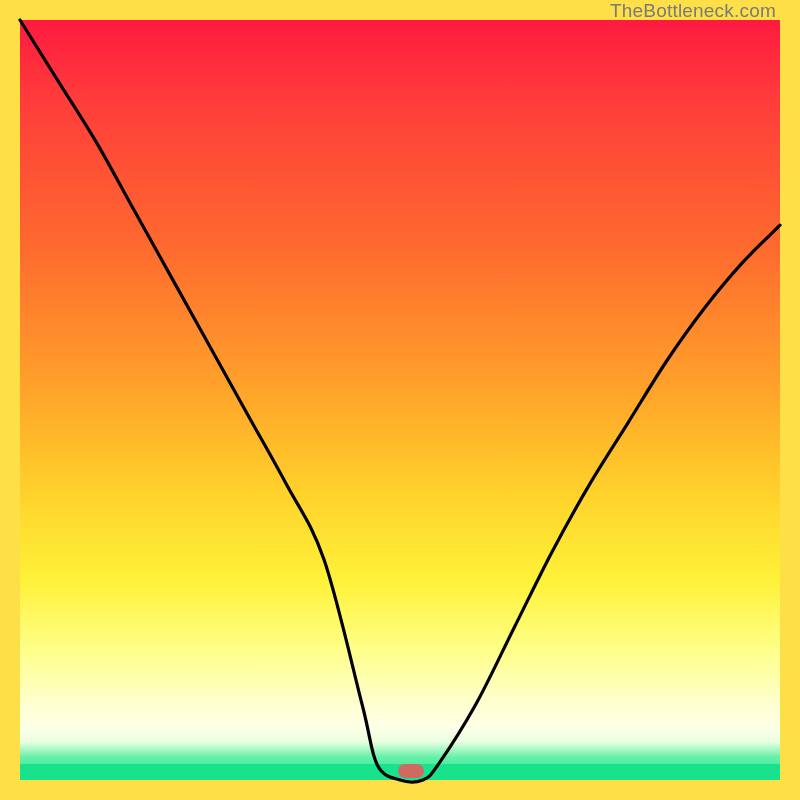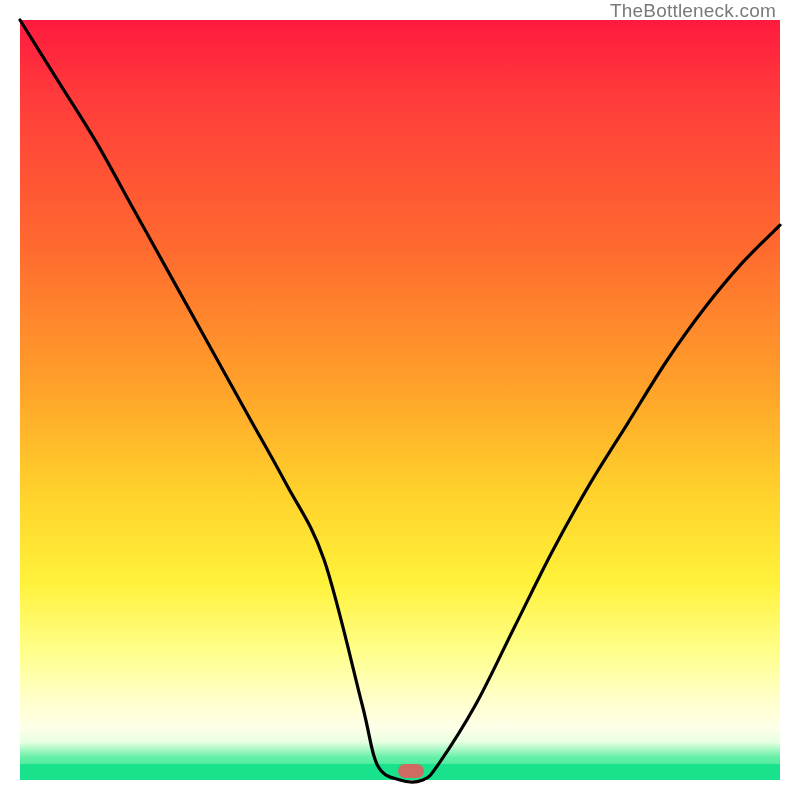--- a/index.html
+++ b/index.html
@@ -8,21 +8,21 @@
     width: 800px;
     height: 800px;
     background: #000;
     overflow: hidden;
     font-family: Arial, Helvetica, sans-serif;
   }
   .frame {
     position: relative;
     width: 800px;
     height: 800px;
-    background: #ffffff;
+    background: #fde047;
   }
   .plot {
     position: absolute;
     left: 20px;
     top: 20px;
     width: 760px;
     height: 760px;
     
     background: linear-gradient(
       to bottom,

